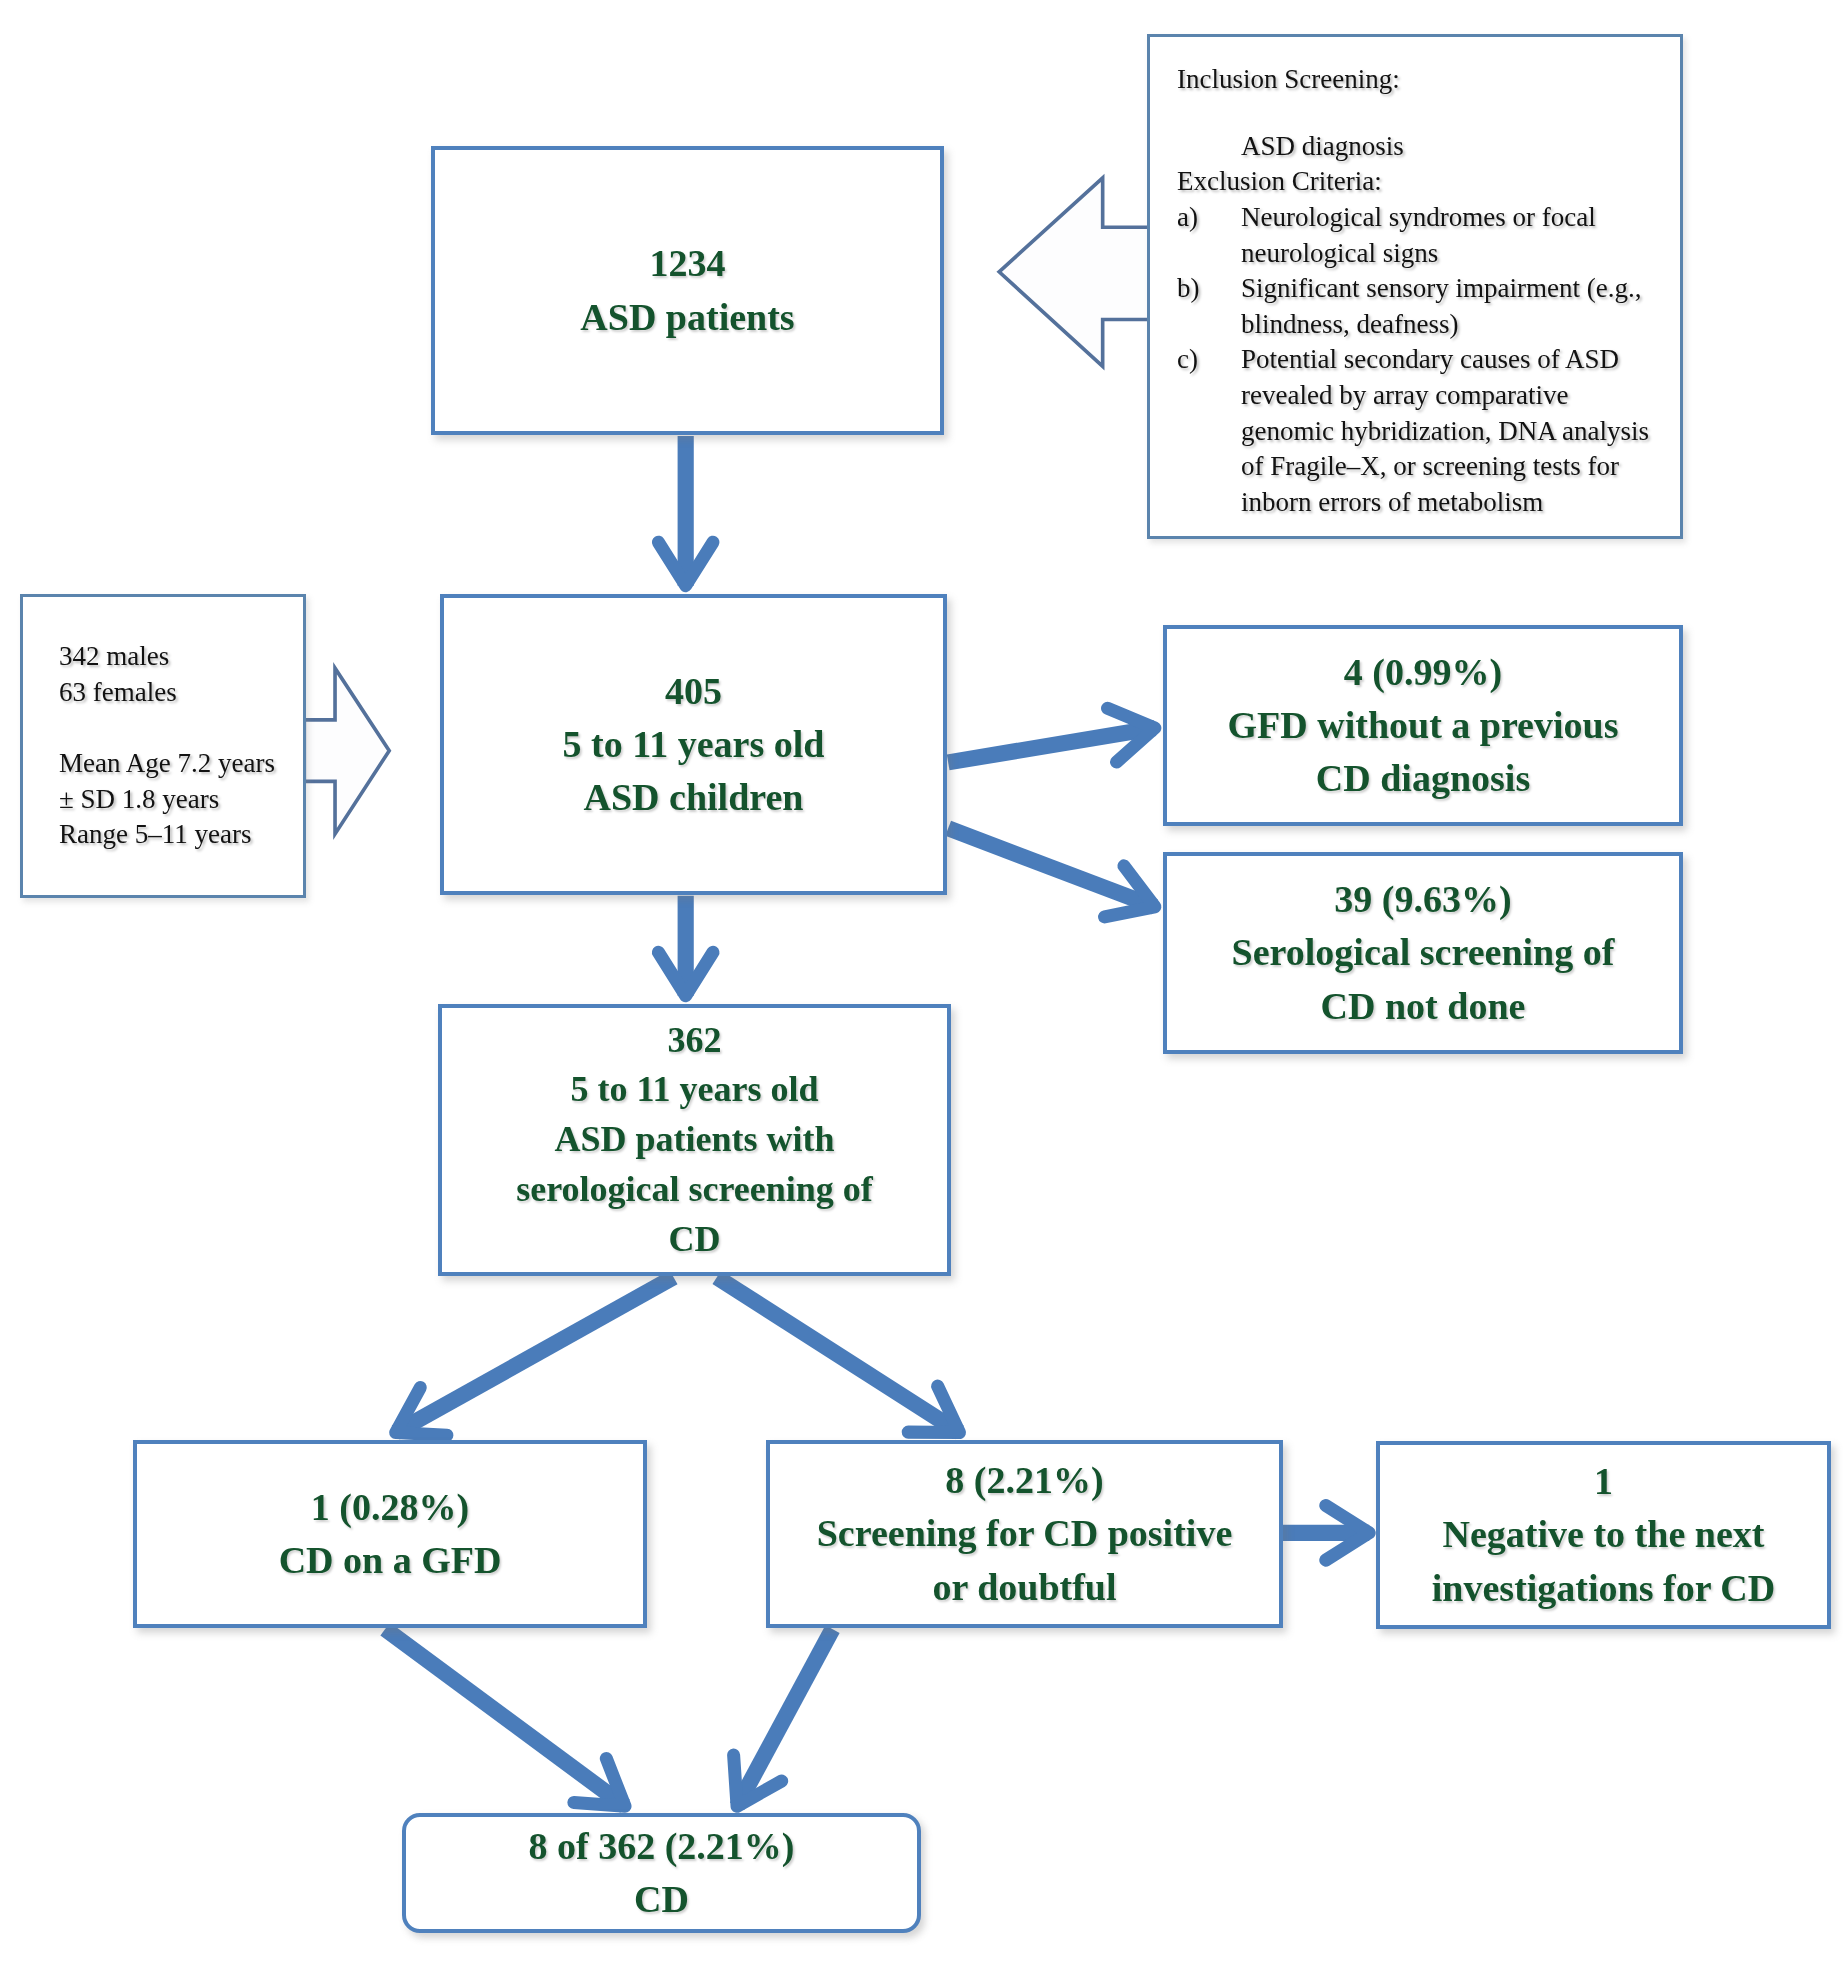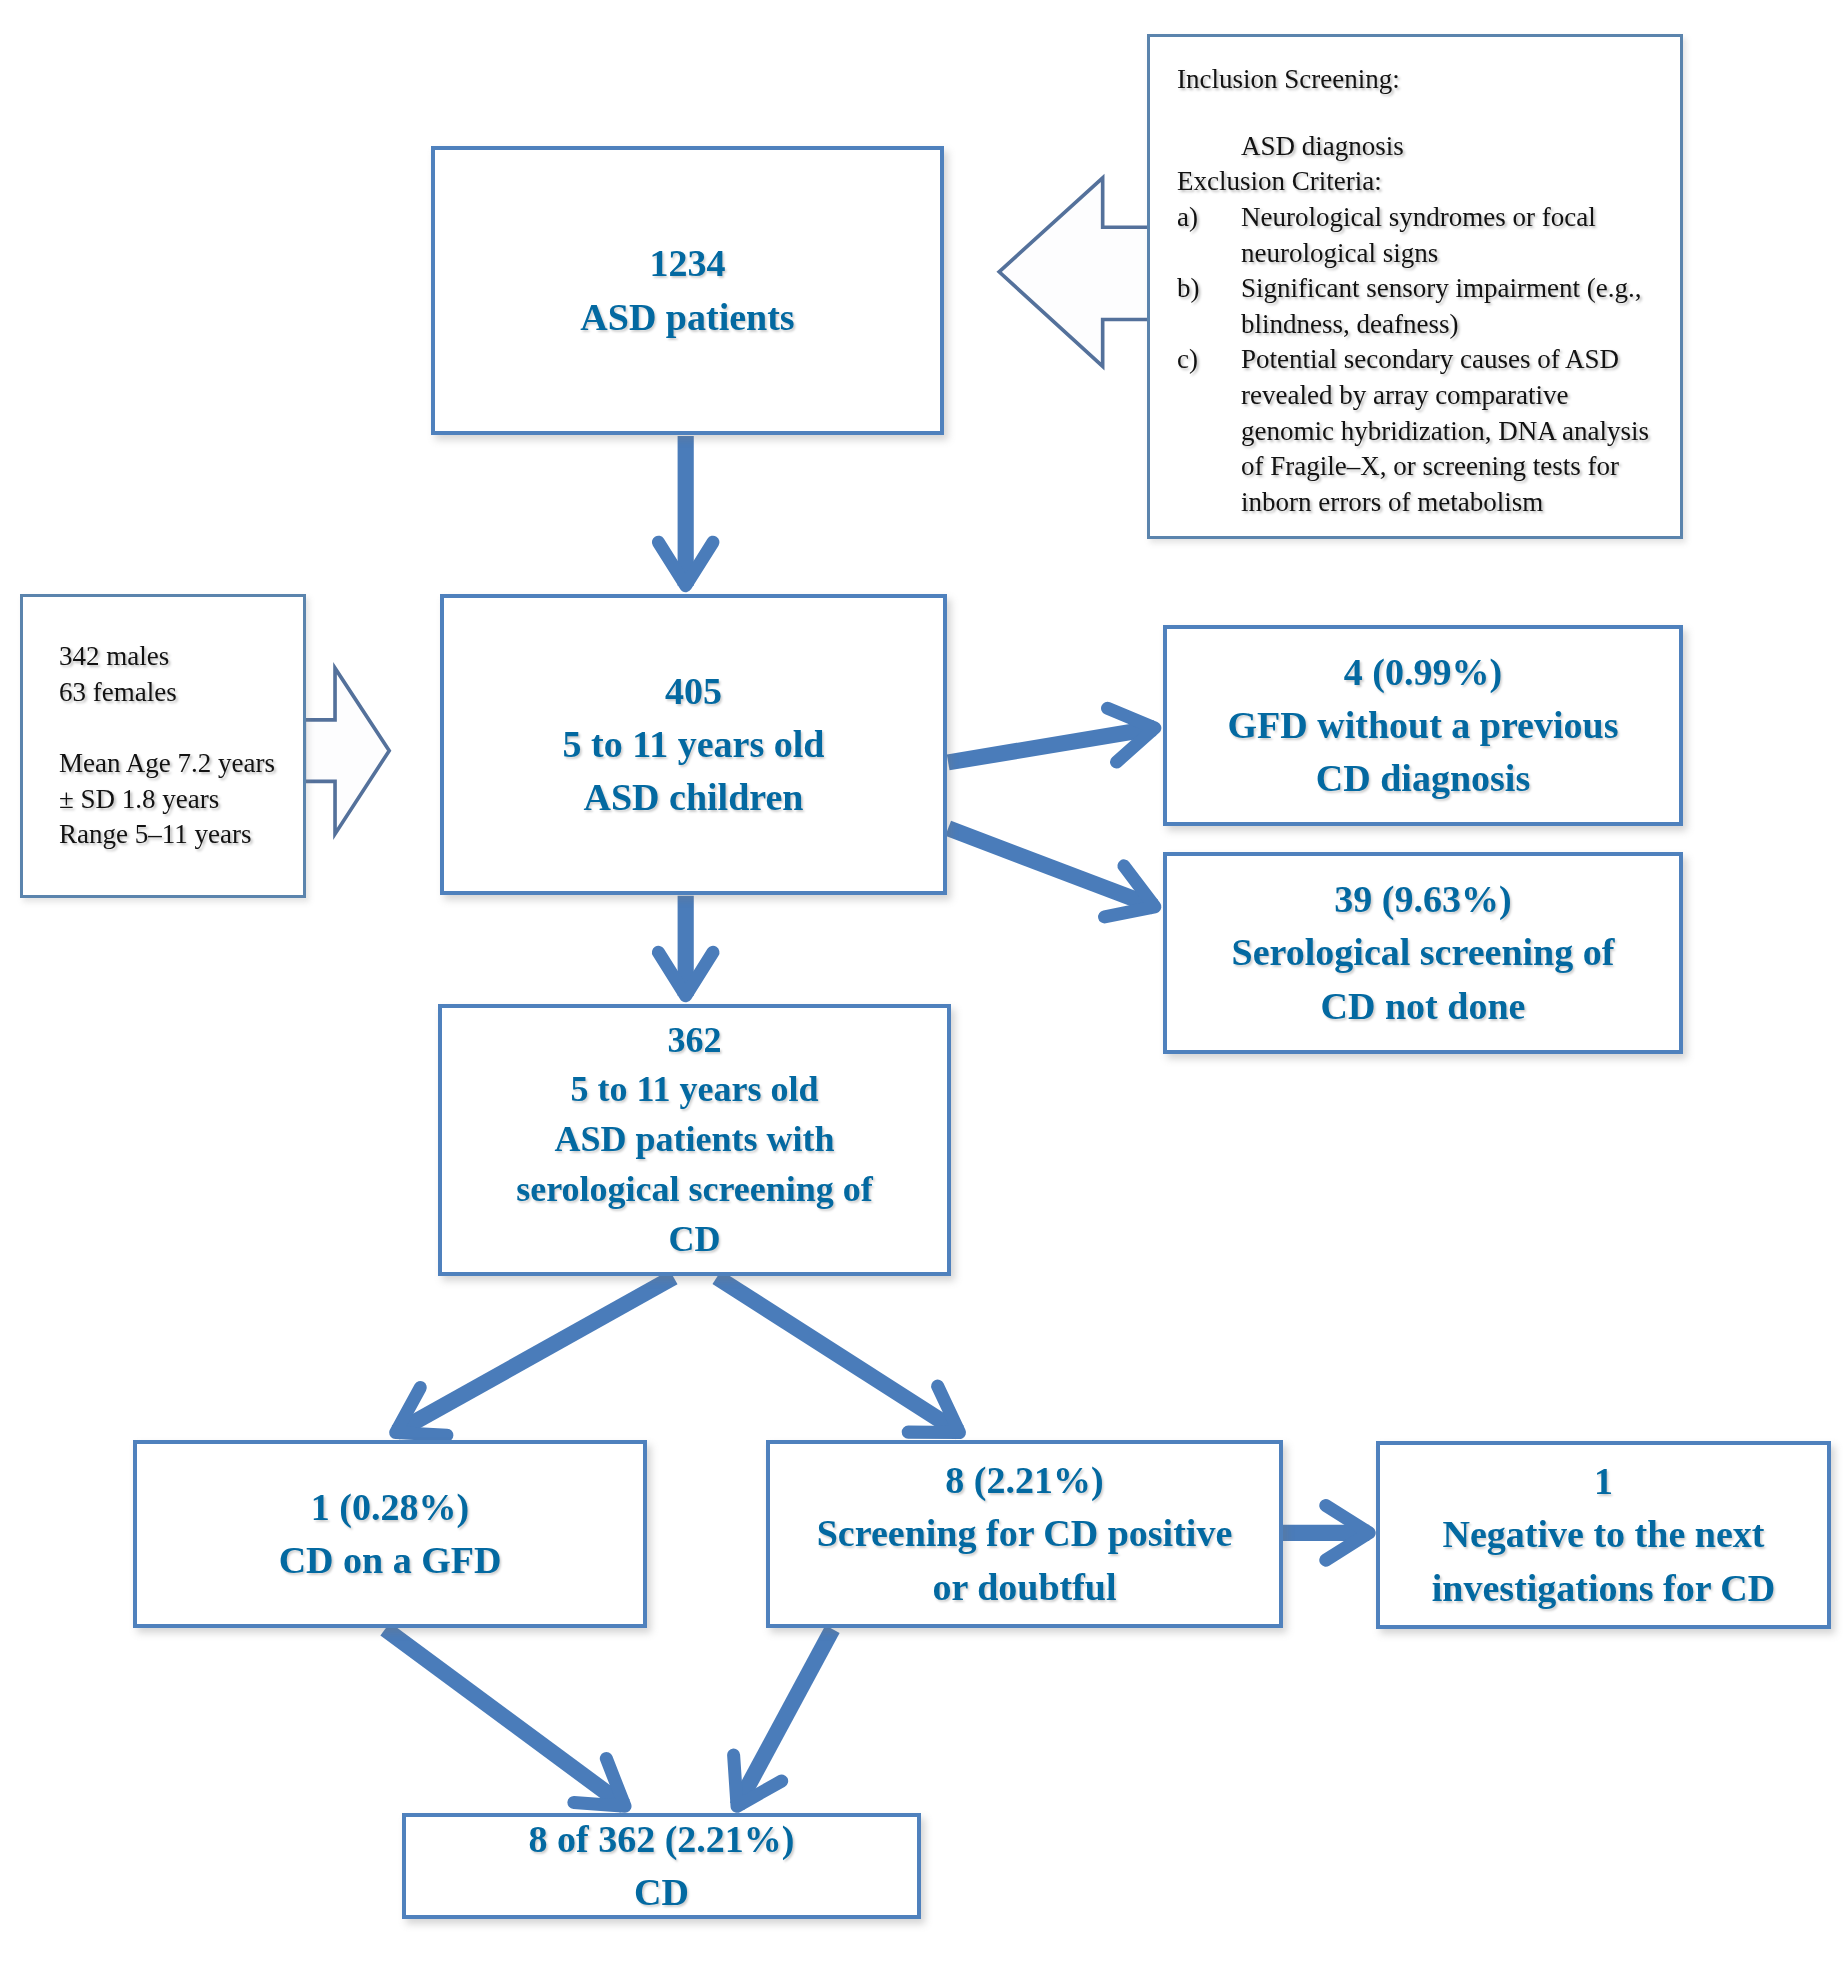--- a/index.html
+++ b/index.html
@@ -33,21 +33,21 @@
   }
   .box {
     position: absolute;
     box-sizing: border-box;
     background: #ffffff;
     display: flex;
     flex-direction: column;
     justify-content: center;
     align-items: center;
     text-align: center;
-    color: #0369a1;
+    color: #14532d;
   }
   .box.main {
     border: 4px solid var(--box-border, #4f81bd);
     font-weight: bold;
     font-size: 38px;
     line-height: 1.4;
     box-shadow: 4px 4.9px 7.3px rgba(120,120,120,0.30);
     text-shadow: 1.6px 2px 2.4px rgba(0,0,0,0.20);
   }
   .box.main.small-text {
@@ -178,19 +178,19 @@
     <div class="line">Screening for CD positive</div>
     <div class="line">or doubtful</div>
   </div>
 
   <div class="box main" style="left:1376px; top:1441px; width:455px; height:188px;">
     <div class="line">1</div>
     <div class="line">Negative to the next</div>
     <div class="line">investigations for CD</div>
   </div>
 
-  <div class="box main" style="left:402px; top:1813px; width:519px; height:106px;">
+  <div class="box main" style="left:402px; top:1813px; width:519px; height:120px;border-radius:18px;">
     <div class="line">8 of 362 (2.21%)</div>
     <div class="line">CD</div>
   </div>
 
 </div>
 
 
 </body></html>

